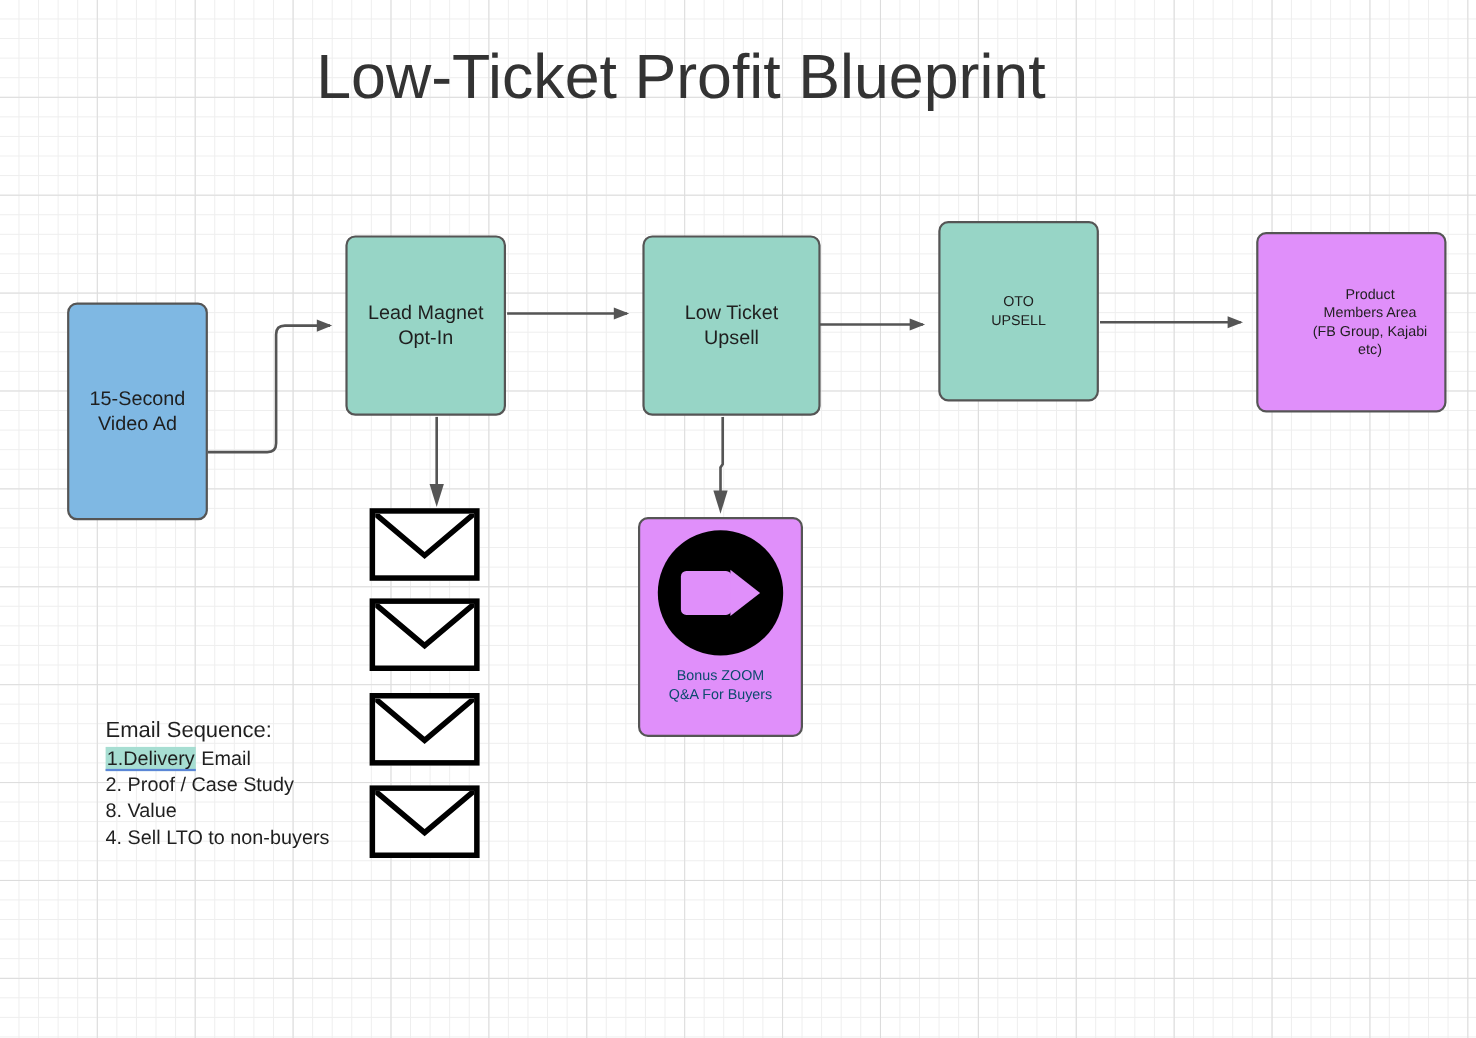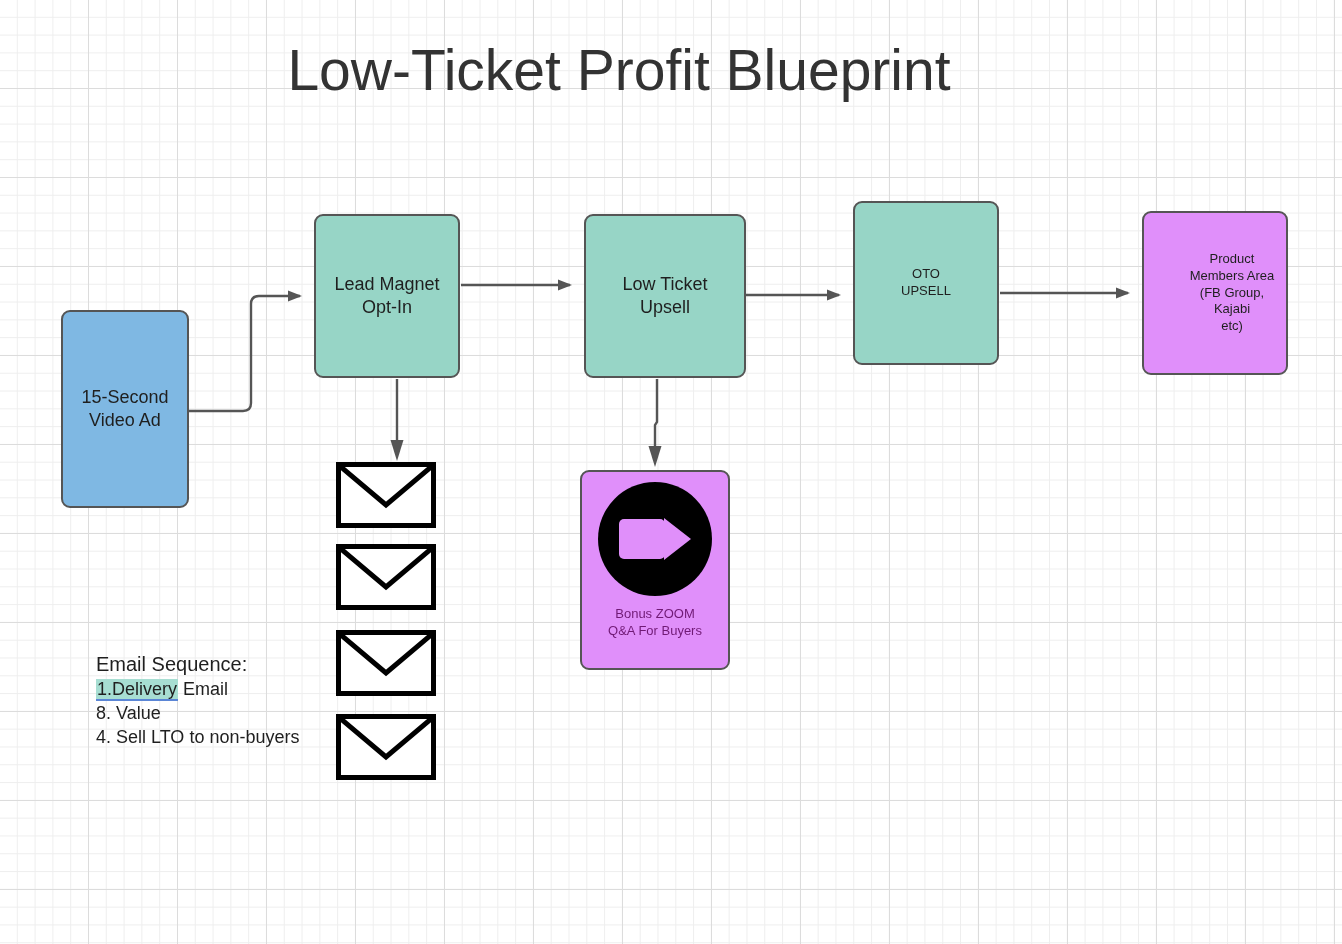--- a/index.html
+++ b/index.html
@@ -64,21 +64,20 @@
   .node .node-label {
     white-space: pre-line;
     line-height: 1.28;
   }
 
   #node-video-ad {
     left: 61px;  top: 275px;
     width: 128px; height: 198px;
     background-color: #7FB8E3;
     font-size: 18px;
-    margin-top: 35px;
   }
   #node-lead-magnet {
     left: 314px; top: 214px;
     width: 146px; height: 164px;
     background-color: #97D5C6;
     font-size: 18px;
   }
   #node-low-ticket {
     left: 584px; top: 214px;
     width: 162px; height: 164px;
@@ -86,21 +85,21 @@
     font-size: 18px;
   }
   #node-oto-upsell {
     left: 853px; top: 201px;
     width: 146px; height: 164px;
     background-color: #97D5C6;
     font-size: 13px;
   }
   #node-members-area {
     left: 1142px; top: 211px;
-    width: 146px; height: 164px;
+    width: 173px; height: 164px;
     background-color: #E08FFA;
     font-size: 13px;
     padding-left: 40px;
   }
 
   
   #node-zoom-bonus {
     position: absolute;
     left: 580px; top: 470px;
     width: 150px; height: 200px;
@@ -139,21 +138,21 @@
     height: 0;
     border-top: 21px solid transparent;
     border-bottom: 21px solid transparent;
     border-left: 27px solid #E08FFA;
   }
   #zoom-caption {
     margin-top: 10px;
     font-size: 13px;
     line-height: 1.3;
     text-align: center;
-    color: #701a75;
+    color: #0c4a6e;
     white-space: pre-line;
   }
 
   
   .envelope {
     position: absolute;
     box-sizing: border-box;
     width: 100px;
     height: 66px;
     background-color: #ffffff;
@@ -313,17 +312,18 @@
     <span class="flap">
       <svg width="90" height="56" viewBox="0 0 90 56">
         <path d="M 0 0 L 45 38 L 90 0" fill="none" stroke="#000000" stroke-width="5"></path>
       </svg>
     </span>
   </div>
 
   <div id="email-sequence">
     <div class="seq-heading">Email Sequence:</div>
     <div class="seq-item"><span class="hl"><span>1.</span><span>Delivery</span></span><span> Email</span></div>
+    <div class="seq-item">2. Proof / Case Study</div>
     <div class="seq-item">8. Value</div>
     <div class="seq-item">4. Sell LTO to non-buyers</div>
   </div>
 
 </div>
 
 </body></html>

